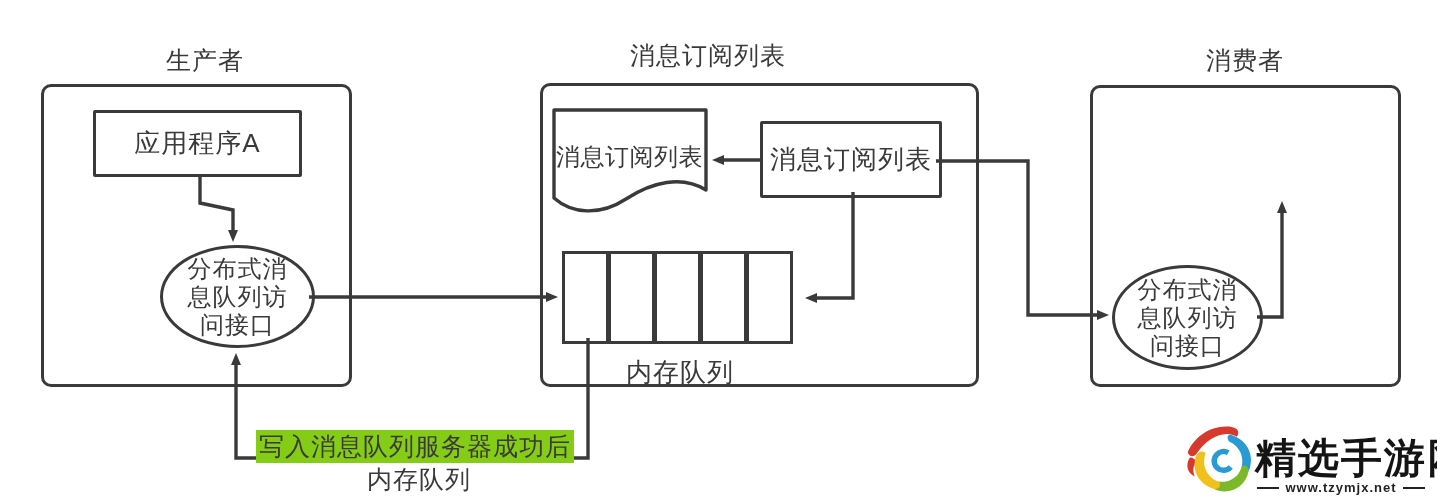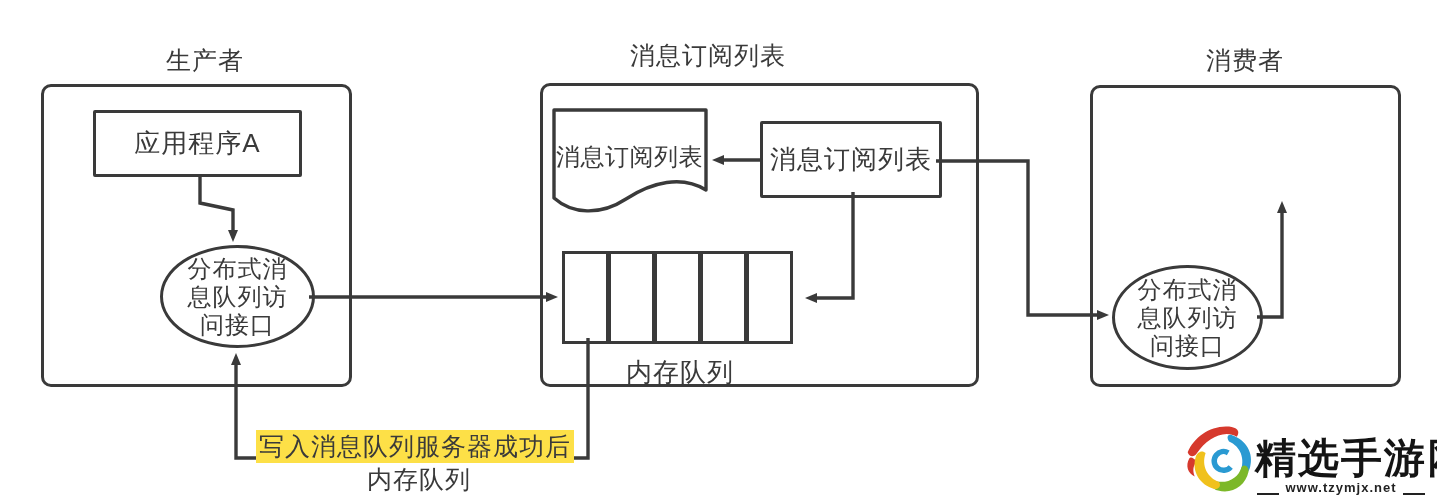--- a/index.html
+++ b/index.html
@@ -49,21 +49,21 @@
   .docshape{ fill:#fff; stroke:var(--line); stroke-width:3.4px; stroke-linejoin:round; }
   
   #watermark{ position:absolute; left:1183px; top:417px; width:250px; height:80px; z-index:8; }
   #wm-logo{ position:absolute; left:0; top:0; }
   #wm-brand{
     position:absolute; left:72px; top:14px; font-size:41px; font-weight:bold;
     color:var(--watermark-text); letter-spacing:2px; white-space:nowrap;
   }
   #wm-urlrow{
     position:absolute; left:74px; top:63px; width:168px;
-    display:flex; align-items:flex-end; justify-content:center; gap:6px;
+    display:flex; align-items:center; justify-content:center; gap:6px;
   }
   #wm-urlrow .dash{ flex:1; border-top:2.5px solid #222; }
   #wm-url{ font-size:13px; font-weight:bold; color:#222; letter-spacing:1px; white-space:nowrap; }
   .lr{fill:var(--logo-red);} .lb{fill:var(--logo-blue);} .lg{fill:var(--logo-green);} .ly{fill:var(--logo-yellow);}
 </style>
 </head>
 <body>
 
 <div id="stage">
 
@@ -117,21 +117,21 @@
 
     <path class="edge" marker-end="url(#arr)" d="M853,192 V298 H816"></path>
 
     <path class="edge" marker-end="url(#arr)" d="M936,161 H1028 V315 H1098"></path>
 
     <path class="edge" marker-end="url(#arr)" d="M1257,317 H1282 V212"></path>
 
     <path class="edge" marker-end="url(#arr)" d="M588,338 V458 H236 V364"></path>
   </svg>
 
-  <div class="free-label" style="left:415px; top:430px; background:#fde047; padding:0 3px;">写入消息队列服务器成功后</div>
+  <div class="free-label" style="left:415px; top:430px; background:#84cc16; padding:0 3px;">写入消息队列服务器成功后</div>
   <div class="free-label" style="left:419px; top:463px;">内存队列</div>
 
   <div id="watermark">
     <svg id="wm-logo" width="78" height="80" viewBox="0 0 100 100">
       <path class="lr" d="M6,44 C14,24 36,9 59,11 C69,12 74,17 69,24 C52,14 30,27 18,45 C14,51 8,50 6,44 Z"></path>
       <path class="lr" d="M8,52 C3,61 6,71 15,75 C12,67 13,60 18,56 C14,52 10,49 8,52 Z"></path>
       <path class="lb" d="M63,22 C81,28 91,45 86,63 C84,71 77,74 73,70 C81,52 73,36 59,30 C55,24 58,20 63,22 Z"></path>
       <path class="lg" d="M84,69 C80,87 63,98 45,93 C37,91 34,84 38,80 C56,86 71,77 75,63 C79,58 85,63 84,69 Z"></path>
       <path class="ly" d="M40,91 C22,86 11,69 16,51 C18,43 25,41 29,45 C23,62 32,77 46,82 C50,87 45,92 40,91 Z"></path>
       <circle cx="52" cy="55" r="12" fill="none" stroke="var(--logo-blue)" stroke-width="7" stroke-dasharray="54 22" transform="rotate(40 52 55)"></circle>

